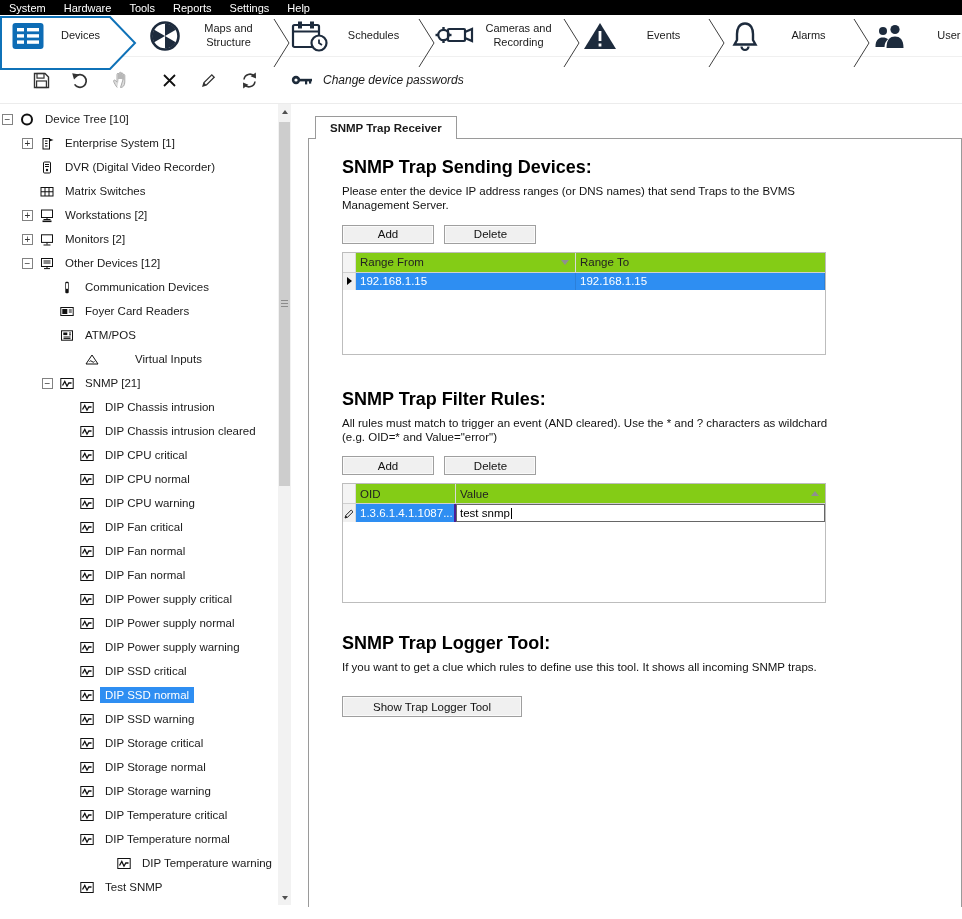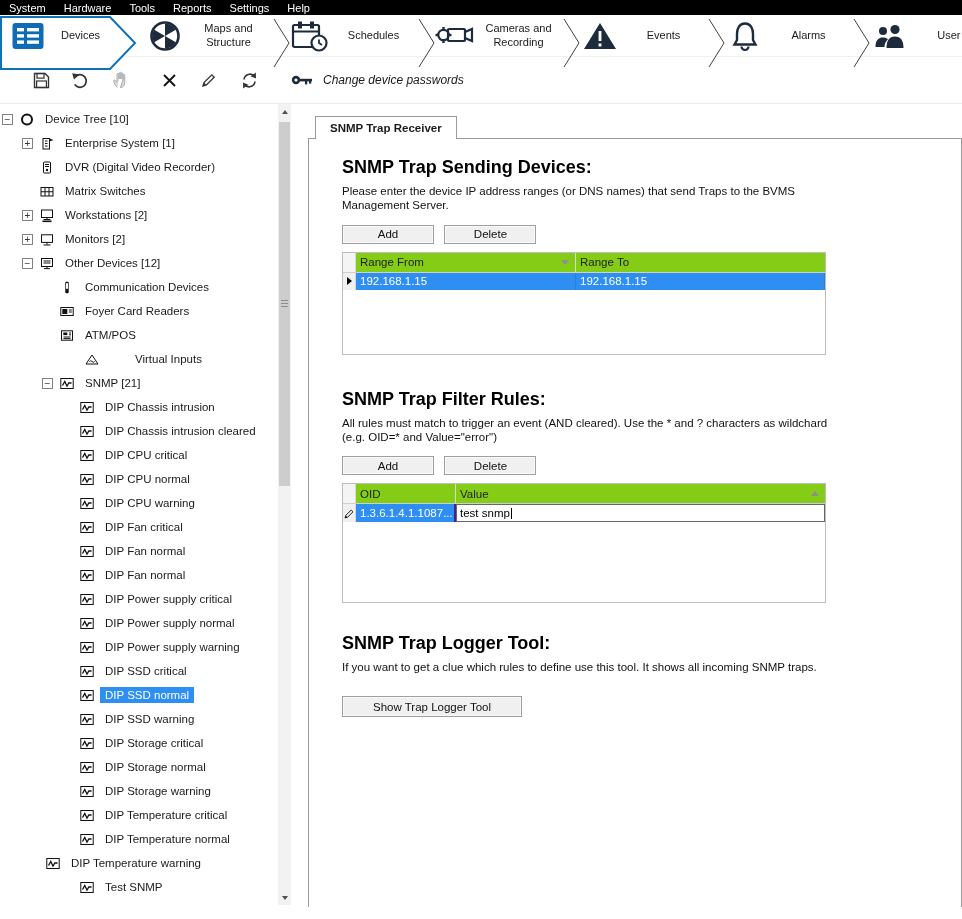--- a/index.html
+++ b/index.html
@@ -575,21 +575,21 @@
       <div class="tree-row" style="padding-left: 62px;">
         <span class="exp-spacer"></span>
         <span class="tree-icon">
           <svg width="16" height="15" viewBox="0 0 16 15">
             <rect x="1.8" y="2.5" width="12.4" height="10" fill="none" stroke="#111"></rect>
             <path d="M3.5 9.5 L5.8 5.5 L8 10.2 L9.8 7 L12.5 7" fill="none" stroke="#111" stroke-width="1.3"></path>
           </svg>
         </span>
         <span class="tree-label">DIP Temperature normal</span>
       </div>
-      <div class="tree-row" style="padding-left: 28px;">
+      <div class="tree-row" style="padding-left: 99px;">
         <span class="exp-spacer"></span>
         <span class="tree-icon">
           <svg width="16" height="15" viewBox="0 0 16 15">
             <rect x="1.8" y="2.5" width="12.4" height="10" fill="none" stroke="#111"></rect>
             <path d="M3.5 9.5 L5.8 5.5 L8 10.2 L9.8 7 L12.5 7" fill="none" stroke="#111" stroke-width="1.3"></path>
           </svg>
         </span>
         <span class="tree-label">DIP Temperature warning</span>
       </div>
       <div class="tree-row" style="padding-left: 62px;">

